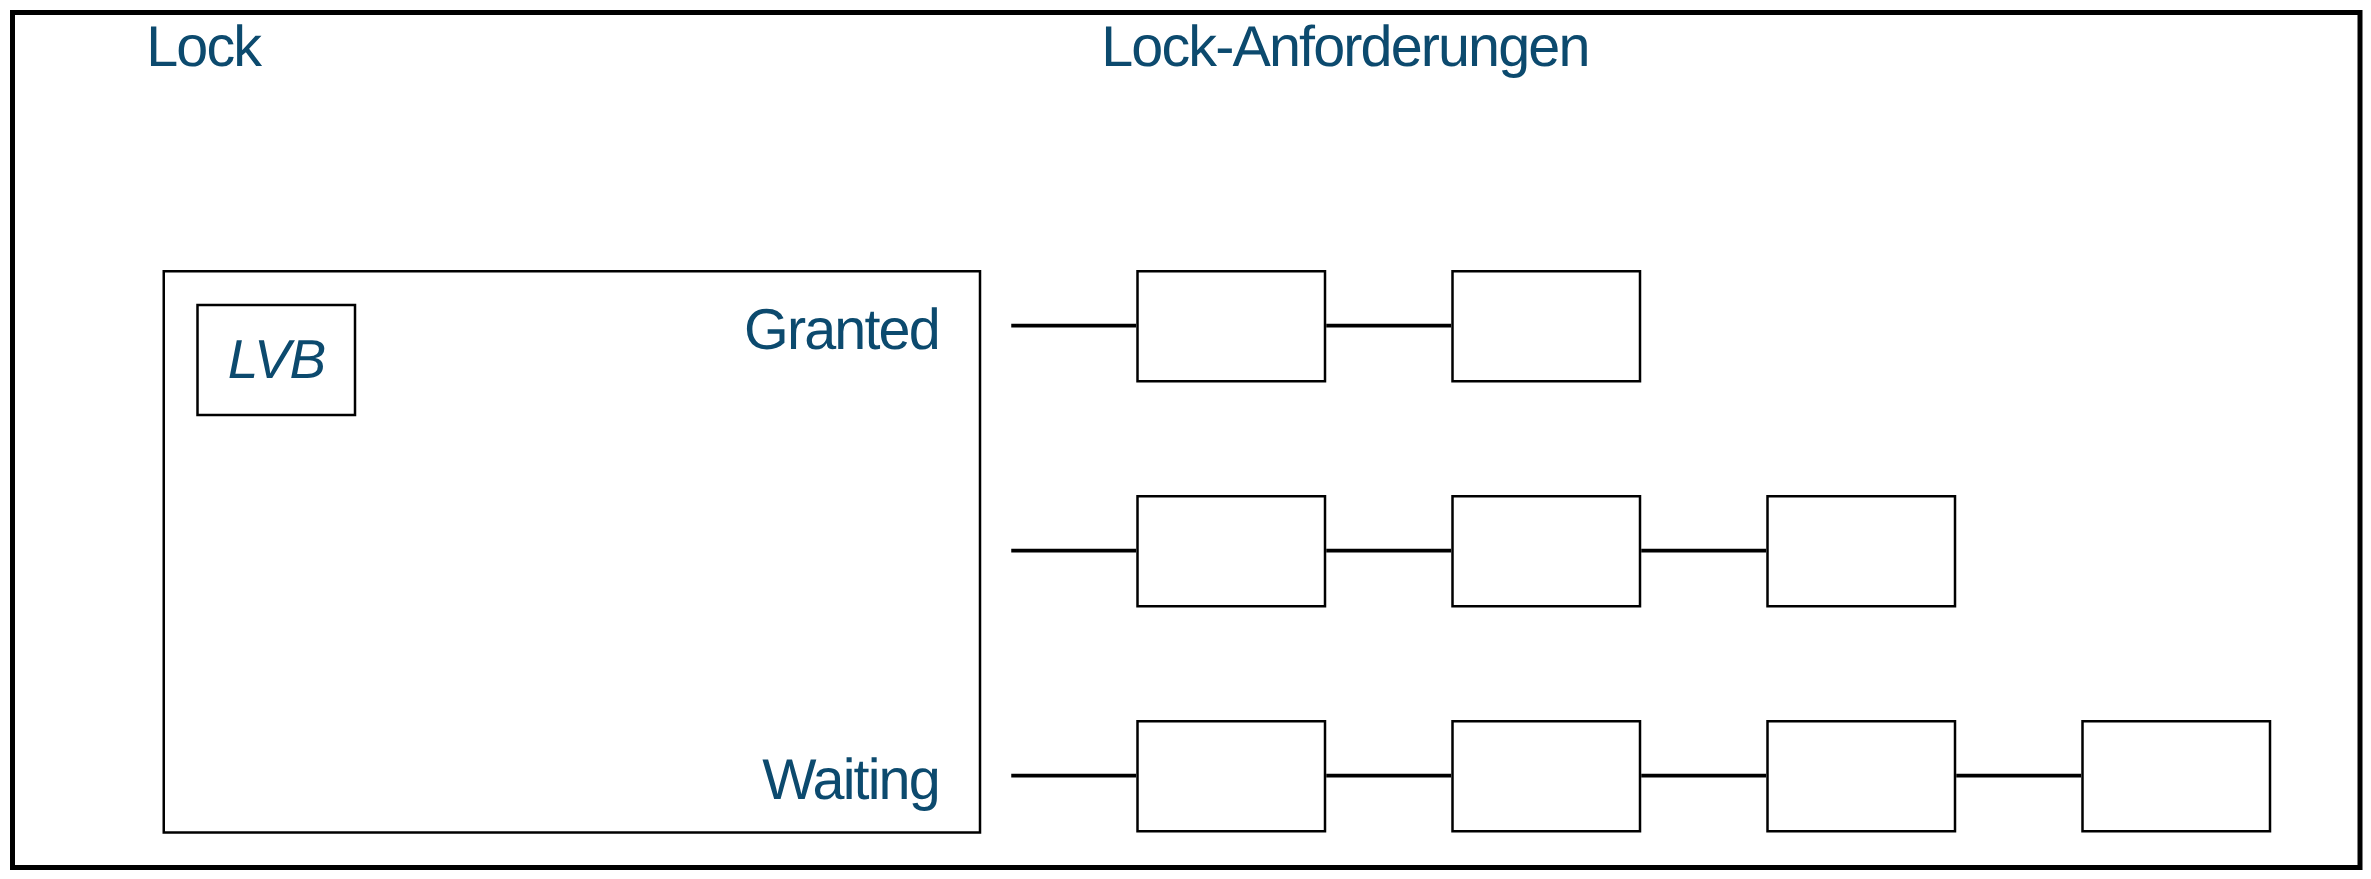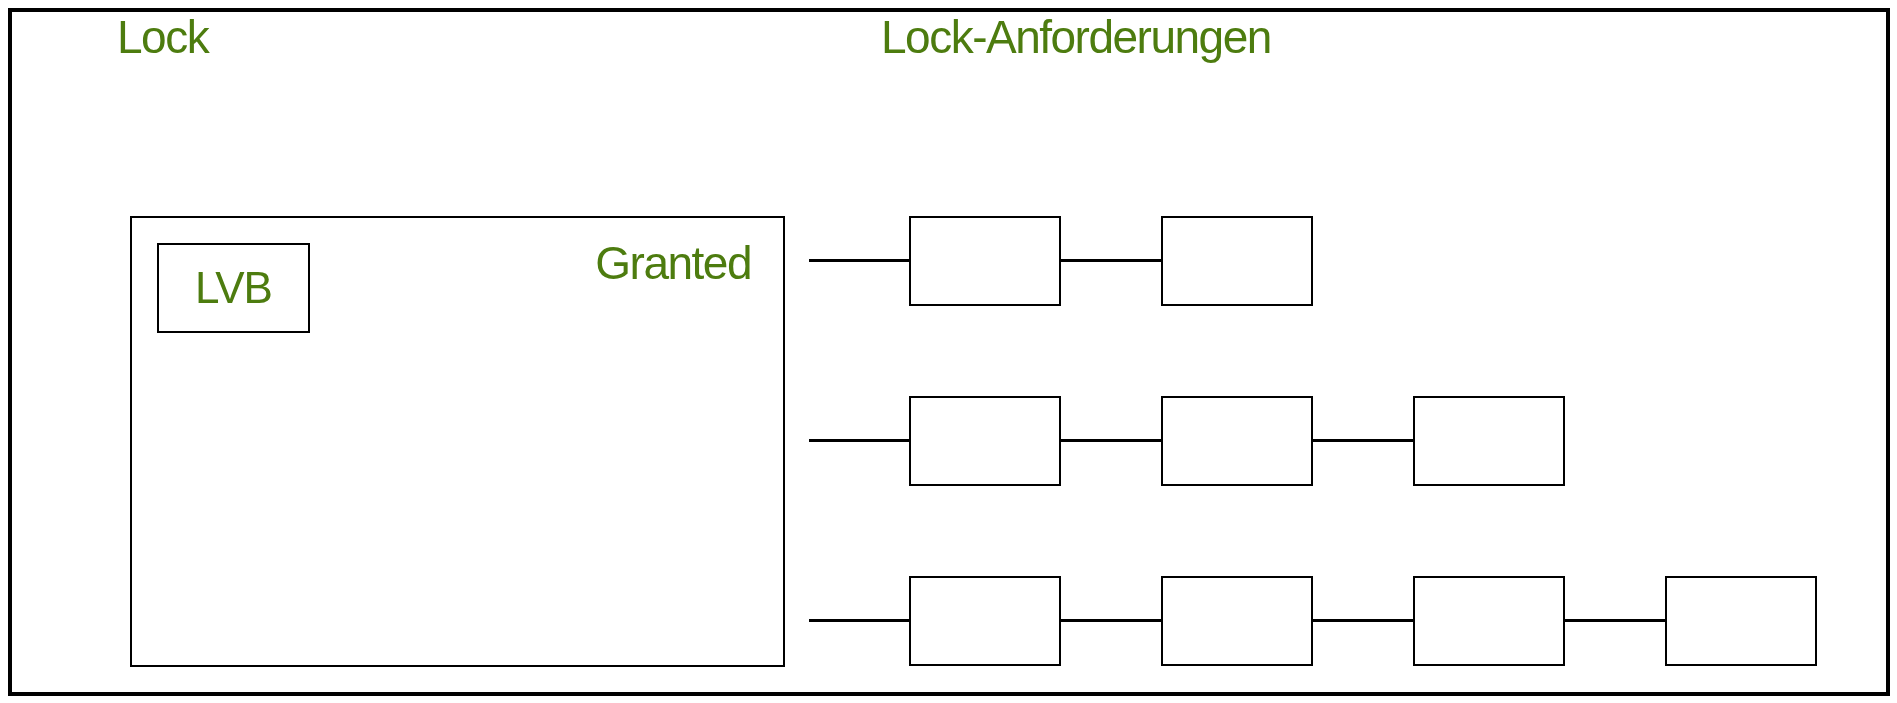--- a/index.html
+++ b/index.html
@@ -1,21 +1,21 @@
 <!DOCTYPE html>
 <html><head>
 <meta charset="utf-8">
 <style>
   html, body { margin: 0; padding: 0; background: #ffffff; }
   .canvas {
     position: relative;
     width: 1897px;
     height: 703px;
     background: #ffffff;
-    color: #4d7c0f;
+    color: #0c4a6e;
     font-family: "Liberation Sans", sans-serif;
     overflow: hidden;
   }
   .outer-border {
     position: absolute;
     left: 8px; top: 8px;
     width: 1874px; height: 680px;
     border: 4px solid #000;
     box-sizing: content-box;
   }
@@ -34,29 +34,30 @@
     position: absolute;
     left: 130px; top: 216px;
     width: 655px; height: 451px;
     border: 2px solid #000;
     box-sizing: border-box;
     background: #fff;
   }
   .lvb-box {
     position: absolute;
     left: 157px; top: 243px;
-    width: 153px; height: 90px;
+    width: 128px; height: 90px;
     border: 2px solid #000;
     box-sizing: border-box;
     display: flex;
     align-items: center;
     justify-content: center;
     font-size: 44px;
     letter-spacing: -1px;
     background: #fff;
+    font-style: italic;
   }
   .queue-row {
     position: absolute;
     left: 0;
     width: 1897px;
     height: 90px;
     margin-left: 24px;
   }
   .queue-label {
     position: absolute;
@@ -112,20 +113,21 @@
       </div>
       <div class="queue-row" style="top: 396px;">
         <div class="connector" style="left: 785px;"></div>
         <div class="request-box" style="left: 885px;"></div>
         <div class="connector" style="left: 1037px;"></div>
         <div class="request-box" style="left: 1137px;"></div>
         <div class="connector" style="left: 1289px;"></div>
         <div class="request-box" style="left: 1389px;"></div>
       </div>
       <div class="queue-row" style="top: 576px;">
+        <div class="queue-label">Waiting</div>
         <div class="connector" style="left: 785px;"></div>
         <div class="request-box" style="left: 885px;"></div>
         <div class="connector" style="left: 1037px;"></div>
         <div class="request-box" style="left: 1137px;"></div>
         <div class="connector" style="left: 1289px;"></div>
         <div class="request-box" style="left: 1389px;"></div>
         <div class="connector" style="left: 1541px;"></div>
         <div class="request-box" style="left: 1641px;"></div>
       </div>
     </div>

